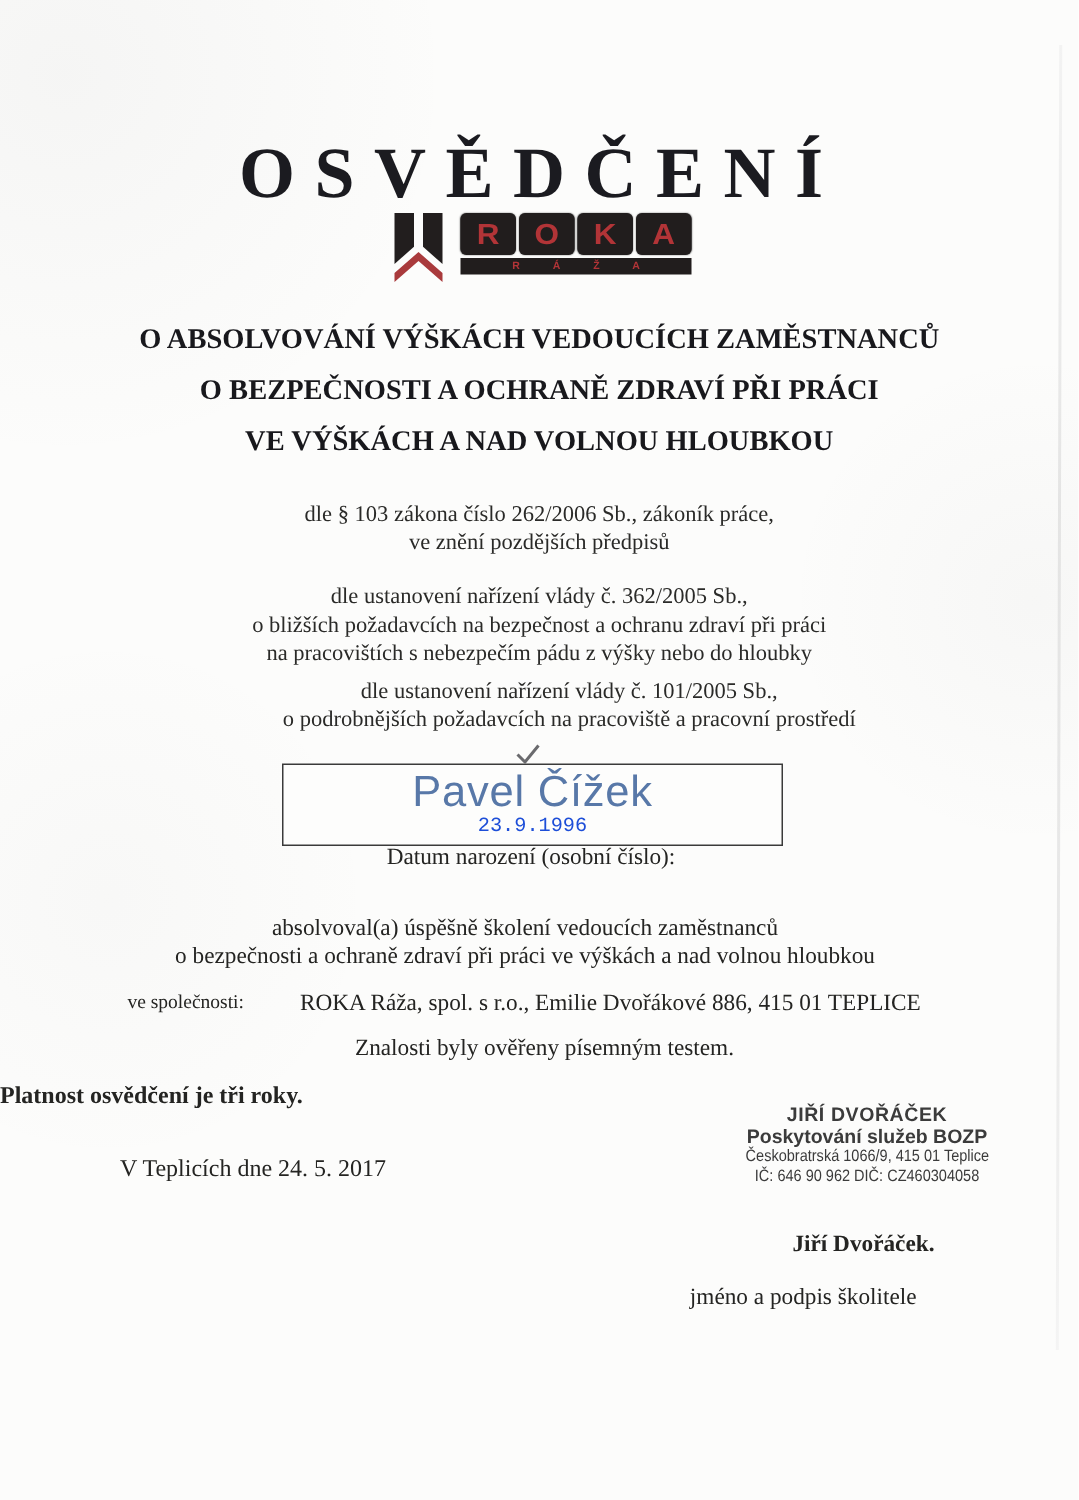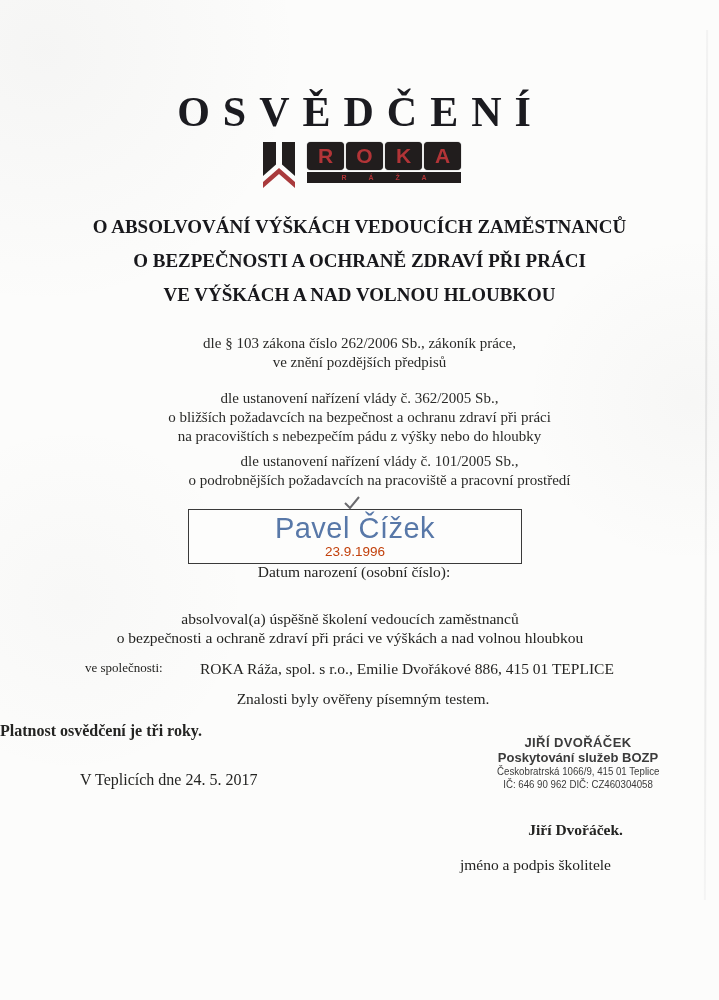--- a/index.html
+++ b/index.html
@@ -9,38 +9,38 @@
     background-image:
       radial-gradient(circle at 6% 5%, rgba(120,120,120,.05), transparent 22%),
       radial-gradient(circle at 96% 40%, rgba(120,120,120,.04), transparent 18%),
       radial-gradient(circle at 10% 60%, rgba(120,120,120,.03), transparent 20%);
     font-family:"Liberation Serif", serif;
     color:#242422;
   }
   .abs{position:absolute;}
   .center{left:0;right:0;text-align:center;}
 
-  .title{top:88px;font-size:42px;font-weight:bold;letter-spacing:13px;padding-left:2px;color:#1b1b20;}
+  .title{top:88px;font-size:48px;font-weight:bold;letter-spacing:13px;padding-left:2px;color:#1b1b20;}
 
   
   .logo{top:142px;left:0;right:0;display:flex;justify-content:center;align-items:flex-start;gap:7px;}
   .logo-right{display:flex;flex-direction:column;}
   .tiles{display:flex;gap:2px;}
   .tile{width:37px;height:28px;background:#211d1d;border-radius:4px;display:flex;align-items:center;justify-content:center;box-shadow:0 0 1px #444;}
   .tile span{color:#b23437;font-family:"Liberation Sans",sans-serif;font-weight:bold;font-size:21px;line-height:1;transform:scaleY(.92);}
   .raza-bar{margin-top:2px;height:11px;background:#211d1d;display:flex;align-items:center;justify-content:center;}
   .raza-bar span{color:#b23437;font-family:"Liberation Sans",sans-serif;font-weight:bold;font-size:7px;line-height:1;letter-spacing:10px;padding-left:10px;}
 
   .heading{top:210px;font-weight:bold;font-size:19px;line-height:34px;color:#18181c;}
   .legal{font-size:15px;line-height:19px;color:#2a2a28;}
   .p1{top:334px;} .p2{top:389px;} .p3{top:452px;margin-left:40px;}
 
   .name-box{top:509px;left:188px;width:332px;height:53px;border:1.5px solid #3a3a3a;background:#fdfdfc;text-align:center;}
   .name-box .name{font-family:"Liberation Sans",sans-serif;color:#5878a8;font-size:29px;line-height:1;margin-top:4px;letter-spacing:.5px;}
-  .name-box .bdate{font-family:Liberation Sans, sans-serif;color:#c2410c;font-size:13.5px;line-height:1;margin-top:2px;}
+  .name-box .bdate{font-family:Liberation Mono, monospace;color:#1d4ed8;font-size:13.5px;line-height:1;margin-top:2px;}
   .datum{top:563px;left:0;right:11px;text-align:center;font-size:15.5px;}
 
   .completion{top:609px;font-size:15.5px;line-height:19px;left:0;right:19px;text-align:center;}
   .company-label{top:660px;left:85px;font-size:13px;}
   .company{top:660px;left:200px;font-size:15.5px;}
   .znalosti{top:690px;left:0;right:23px;text-align:center;font-size:15.5px;margin-left:30px;}
   .platnost{top:722px;left:0;right:46px;text-align:left;font-size:16px;font-weight:bold;}
 
   .stamp{top:736px;left:480px;width:196px;text-align:center;font-family:"Liberation Sans",sans-serif;color:#3b3b3b;}
   .stamp .s1{font-size:13px;font-weight:bold;line-height:14px;letter-spacing:.4px;}

